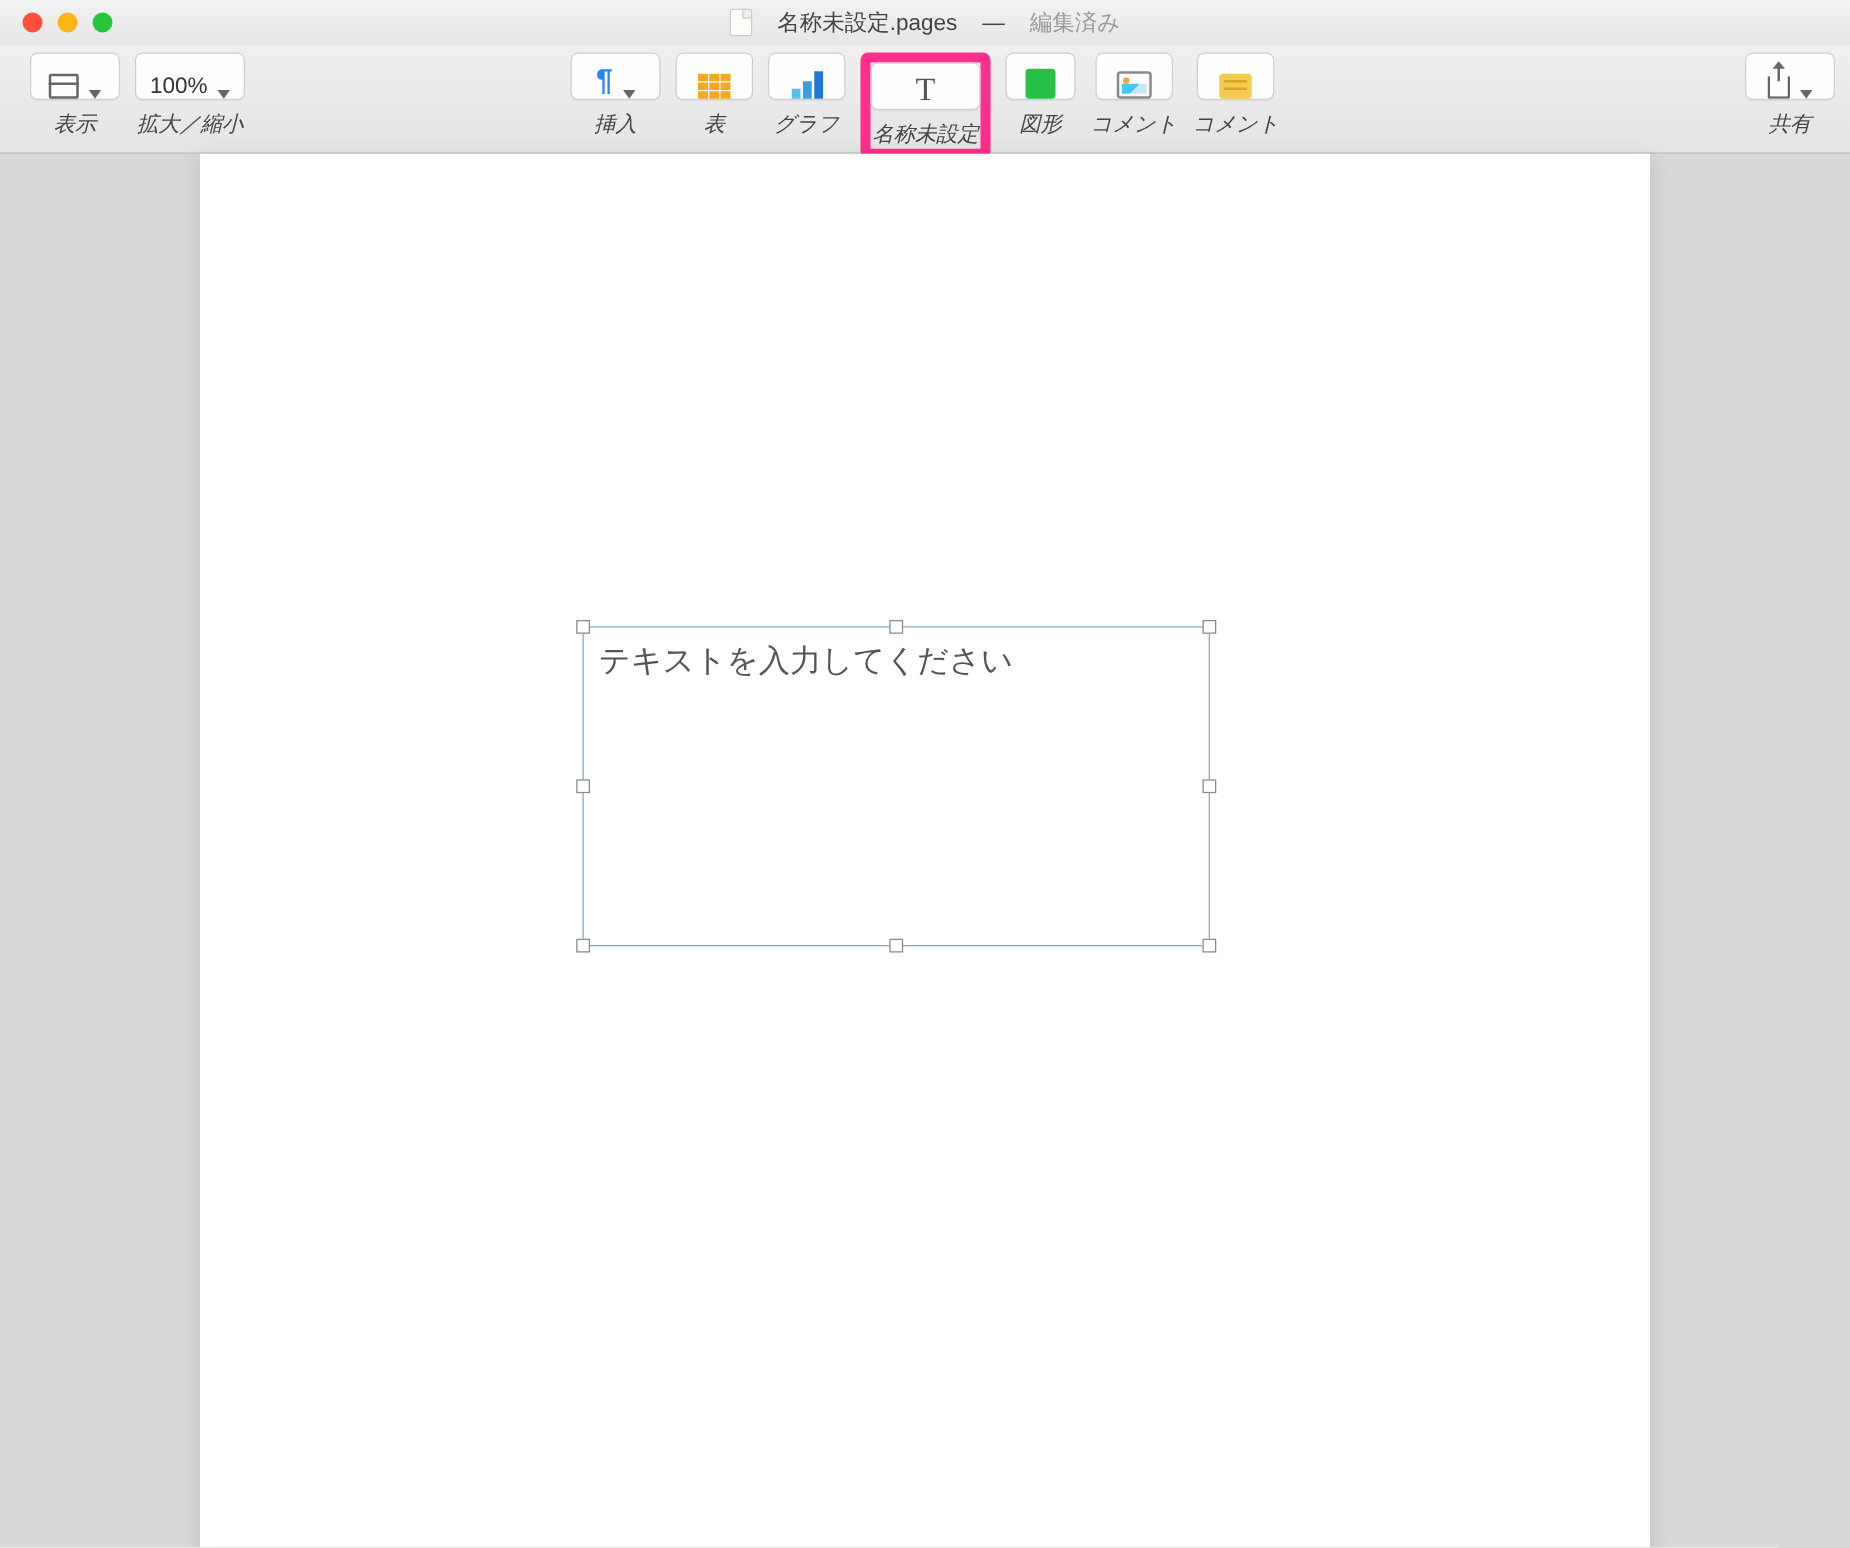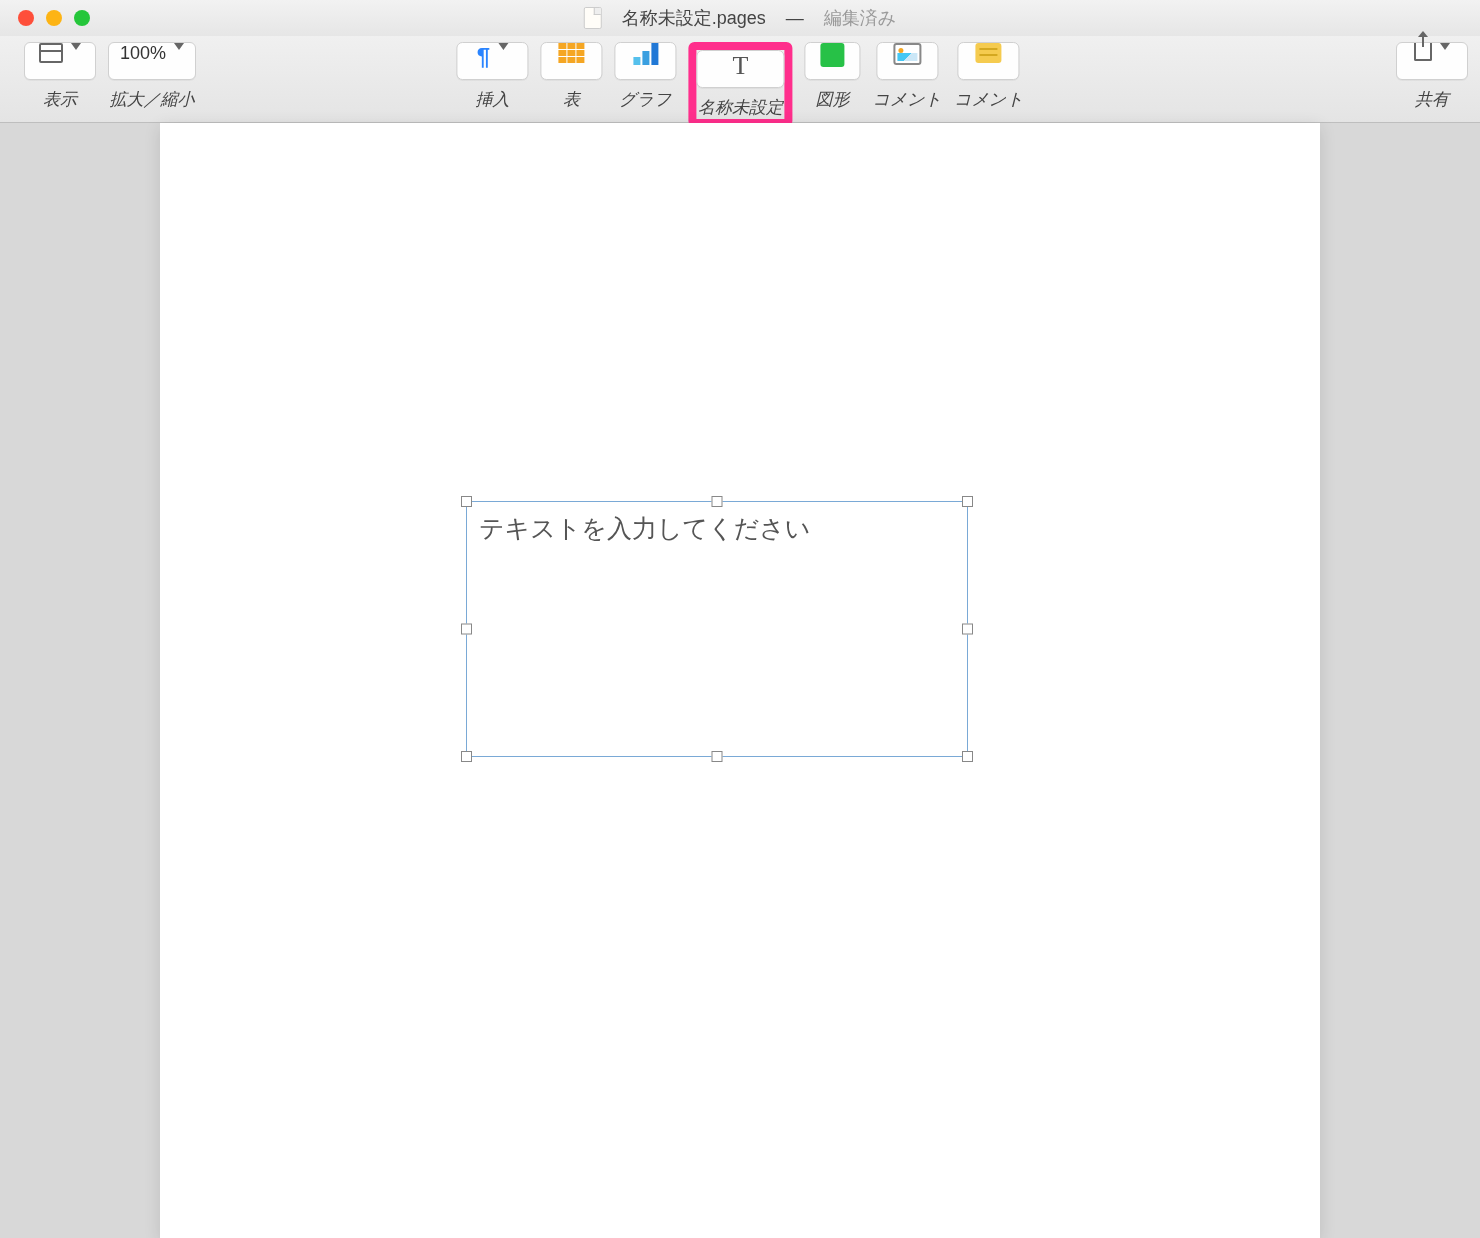--- a/index.html
+++ b/index.html
@@ -63,21 +63,21 @@
       flex-direction: column;
       align-items: center;
       margin: 0 6px;
     }
     .tool-btn {
       background: #fefefe;
       border: 1px solid #d0d0d0;
       border-radius: 6px;
       height: 38px;
       display: flex;
-      align-items: flex-start;
+      align-items: flex-end;
       justify-content: center;
       padding: 0 14px;
       cursor: pointer;
       box-shadow: 0 1px 0 rgba(0,0,0,0.04);
     }
     .tool-label {
       font-size: 17px;
       color: #444;
       margin-top: 8px;
       text-align: center;

